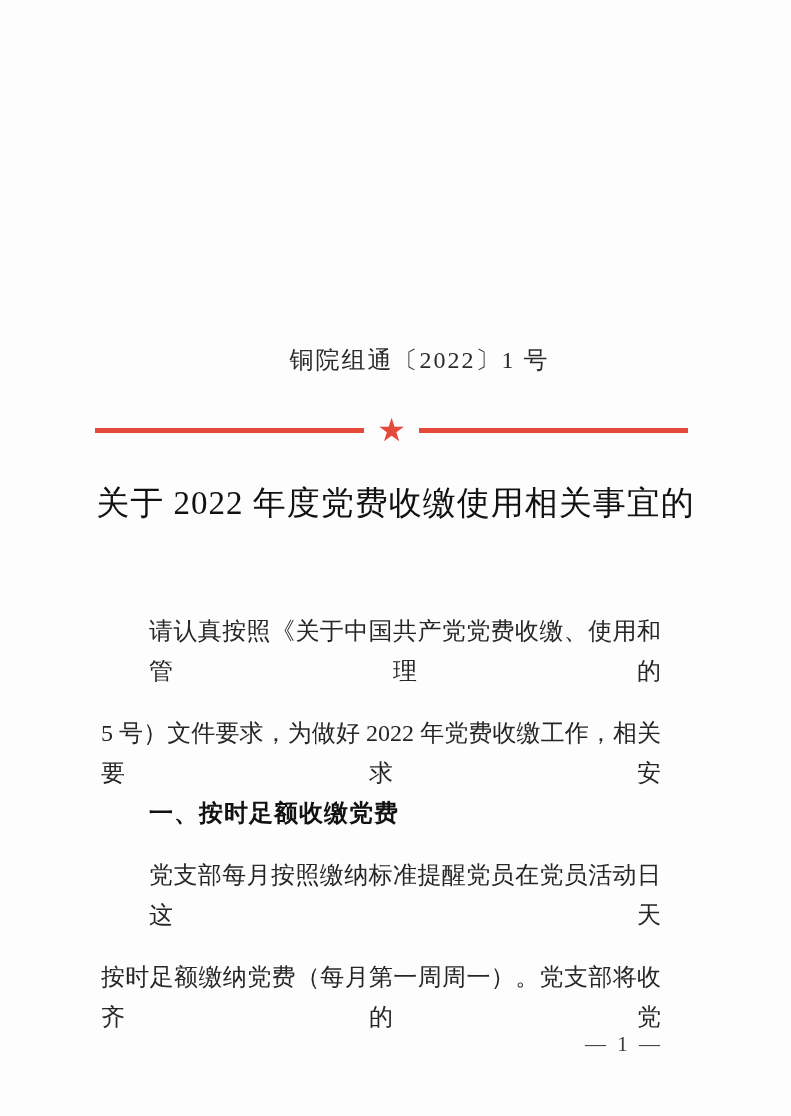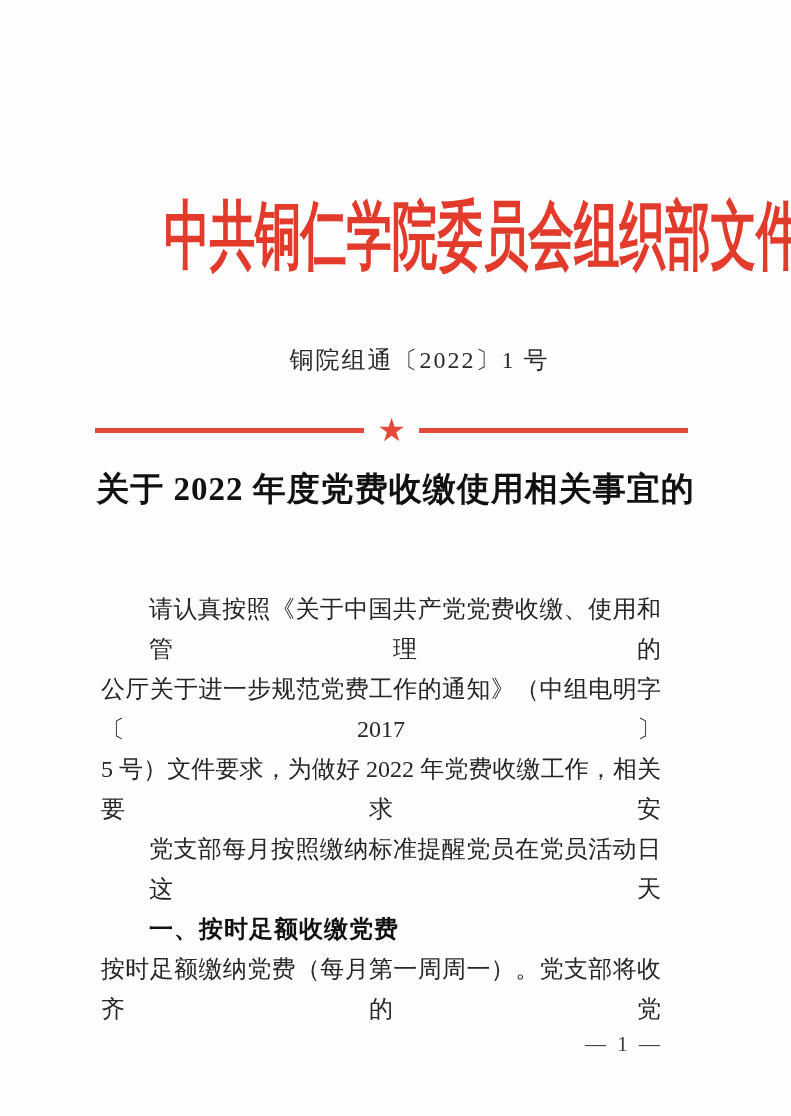--- a/index.html
+++ b/index.html
@@ -49,38 +49,39 @@
   .divider .seg{flex:1 1 auto;height:5px;background:var(--line-red);}
   .divider .star{
     flex:0 0 auto;
     margin:0 13px;
     font-size:32px;line-height:26px;
     color:var(--line-red);
     font-family:"DejaVu Sans","Liberation Sans",sans-serif;
   }
   
   .title{
-    position:absolute;top:466px;left:0;width:100%;
+    position:absolute;top:480px;left:0;width:100%;
     text-align:center;
     font-size:33px;line-height:46px;
-    font-weight:bold;
+    font-weight:normal;
     letter-spacing:1px;
     color:#111;
   }
   
   .body-text{
     position:absolute;top:589px;left:101px;width:560px;
     font-size:24px;line-height:40px;
     color:#262626;
   }
   .body-text .line{min-height:40px;}
   .body-text .indent{padding-left:48px;}
   .body-text .justify{
     text-align:justify;
     text-align-last:justify;
+    margin-top:22px;
     -moz-text-align-last:justify;
   }
   .body-text .bold{
     font-family:"Liberation Sans","DejaVu Sans",sans-serif;
     font-weight:bold;
     color:#111;
     letter-spacing:1px;
   }
   
   .page-num{
@@ -88,40 +89,36 @@
     font-size:21px;
     letter-spacing:3px;
     color:#3a3a3a;
   }
 </style>
 </head>
 <body>
 
 <div class="page">
 
-  <div class="red-header">
-    <span class="stretch">中共铜仁学院委员会组织部文件</span>
-  </div>
 
   <div class="doc-number">铜院组通〔2022〕1 号</div>
 
   <div class="divider">
     <div class="seg"></div>
     <span class="star">★</span>
     <div class="seg"></div>
   </div>
 
   <div class="title">
     <div>关于 2022 年度党费收缴使用相关事宜的</div>
   </div>
 
   <div class="body-text" id="body-lines">
       <div class="line indent justify">请认真按照《关于中国共产党党费收缴、使用和管理的</div>
-      <div class="line justify">公厅关于进一步规范党费工作的通知》（中组电明字〔2017〕</div>
       <div class="line justify">5 号）文件要求，为做好 2022 年党费收缴工作，相关要求安</div>
+      <div class="line indent bold">一、按时足额收缴党费</div>
       <div class="line indent justify">党支部每月按照缴纳标准提醒党员在党员活动日这天</div>
-      <div class="line indent bold">一、按时足额收缴党费</div>
       <div class="line justify">按时足额缴纳党费（每月第一周周一）。党支部将收齐的党</div>
     </div>
 
   <div class="page-num">— 1 —</div>
 
 </div>
 
 </body></html>

